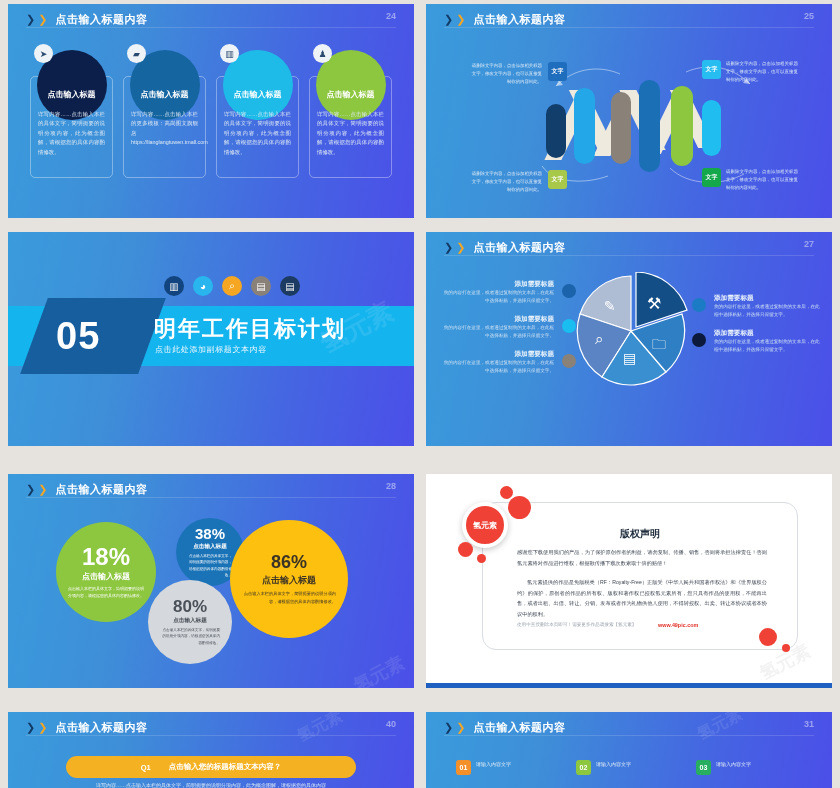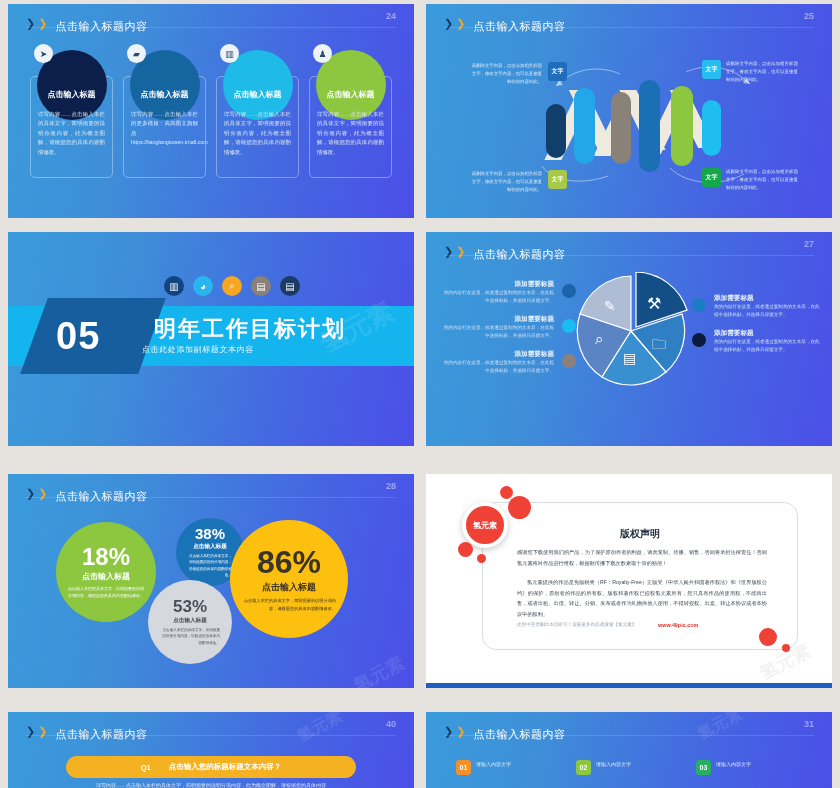--- a/index.html
+++ b/index.html
@@ -22,23 +22,22 @@
   .r1{ top:4px; }   .r2{ top:232px; } .r3{ top:474px; } .r4{ top:712px; }
   .c1{ left:8px; }  .c2{ left:426px; }
   .slide.r4{ height:76px; }
 
   
   .hdr{ position:absolute; top:8px; left:18px; display:flex; align-items:center; gap:3px; }
   .chev{ font-weight:bold; font-size:11px; line-height:1; }
   .chev.dark{ color:#123a66; }
   .chev.amber{ color:#f5a623; }
   .hdr-title{
-    margin-left:5px; color:#ffffff; font-size:11px; font-weight:normal;
+    margin-left:5px; color:#ffffff; font-size:11px; font-weight:bold;
     letter-spacing:.5px;
-    margin-top:7px;
   }
   .pgnum{
     position:absolute; top:7px; right:18px; font-size:9px;
     color:rgba(255,255,255,.45); font-weight:bold;
   }
   .hdr-rule{
     position:absolute; top:23px; left:18px; right:18px; height:1px;
     background:rgba(255,255,255,.14);
   }
 
@@ -102,21 +101,21 @@
   }
   .s26-tip1{ position:absolute; left:130px; top:66px; width:0;height:0;
     border-left:10px solid transparent; border-top:9px solid #6c7b8c; }
   .s26-tip2{ position:absolute; left:16px; top:133px; width:0;height:0;
     border-right:10px solid transparent; border-bottom:9px solid #6c7b8c; }
   .s26-title{
     position:absolute; left:146px; top:82px; color:#fff;
     font-size:22px; font-weight:bold; letter-spacing:2px;
   }
   .s26-sub{
-    position:absolute; left:134px; top:112px; color:#e9f6ff;
+    position:absolute; left:147px; top:112px; color:#e9f6ff;
     font-size:8px; letter-spacing:.6px;
   }
   .wm{
     position:absolute; color:rgba(255,255,255,.10); font-size:26px;
     font-weight:bold; transform:rotate(-28deg); pointer-events:none;
   }
 
   
   .pie-wrap{ position:absolute; left:148px; top:40px; width:122px; height:122px; }
   .s27-left{ position:absolute; left:16px; top:48px; width:112px; }
@@ -388,27 +387,27 @@
       <div class="txt" style="font-size:3.6px;margin-top:2px;">点击输入本栏的具体文字，简明扼要的说明分项内容，请根据您的具体内容酌情修改。</div>
     </div>
 
     <div class="pc" style="left:48px;top:48px;width:100px;height:100px;background:#8dc63f;color:#fff;z-index:3;">
       <div class="num" style="font-size:24px;">18%</div>
       <div class="ttl" style="font-size:8px;margin-top:2px;">点击输入标题</div>
       <div class="txt" style="font-size:4px;margin-top:3px;">点击输入本栏的具体文字，简明扼要的说明分项内容，请根据您的具体内容酌情修改。</div>
     </div>
 
     <div class="pc" style="left:140px;top:106px;width:84px;height:84px;background:#d5d8dc;color:#4a5059;z-index:4;">
-      <div class="num" style="font-size:17px;">53%</div>
+      <div class="num" style="font-size:17px;">80%</div>
       <div class="ttl" style="font-size:5.6px;margin-top:2px;">点击输入标题</div>
       <div class="txt" style="font-size:3.6px;margin-top:2px;">点击输入本栏的具体文字，简明扼要的说明分项内容，请根据您的具体内容酌情修改。</div>
     </div>
 
     <div class="pc" style="left:222px;top:46px;width:118px;height:118px;background:#fdc00f;color:#3b3326;z-index:5;">
-      <div class="num" style="font-size:32px;">86%</div>
+      <div class="num" style="font-size:18px;">86%</div>
       <div class="ttl" style="font-size:9px;margin-top:3px;">点击输入标题</div>
       <div class="txt" style="font-size:4.2px;margin-top:3px;">点击输入本栏的具体文字，简明扼要的说明分项内容，请根据您的具体内容酌情修改。</div>
     </div>
     <div class="wm" style="right:8px;bottom:2px;font-size:18px;">氢元素</div>
   </div>
 
   <div class="slide r3 c2 white">
     <div class="cp-card">
       <div class="cp-title">版权声明</div>
       <div class="cp-p" style="top:44px;">感谢您下载使用我们的产品，为了保护原创作者的利益，请勿复制、传播、销售，否则将承担法律责任！否则氢元素将对作品进行维权，根据散传播下载次数索取十倍的赔偿！</div>

